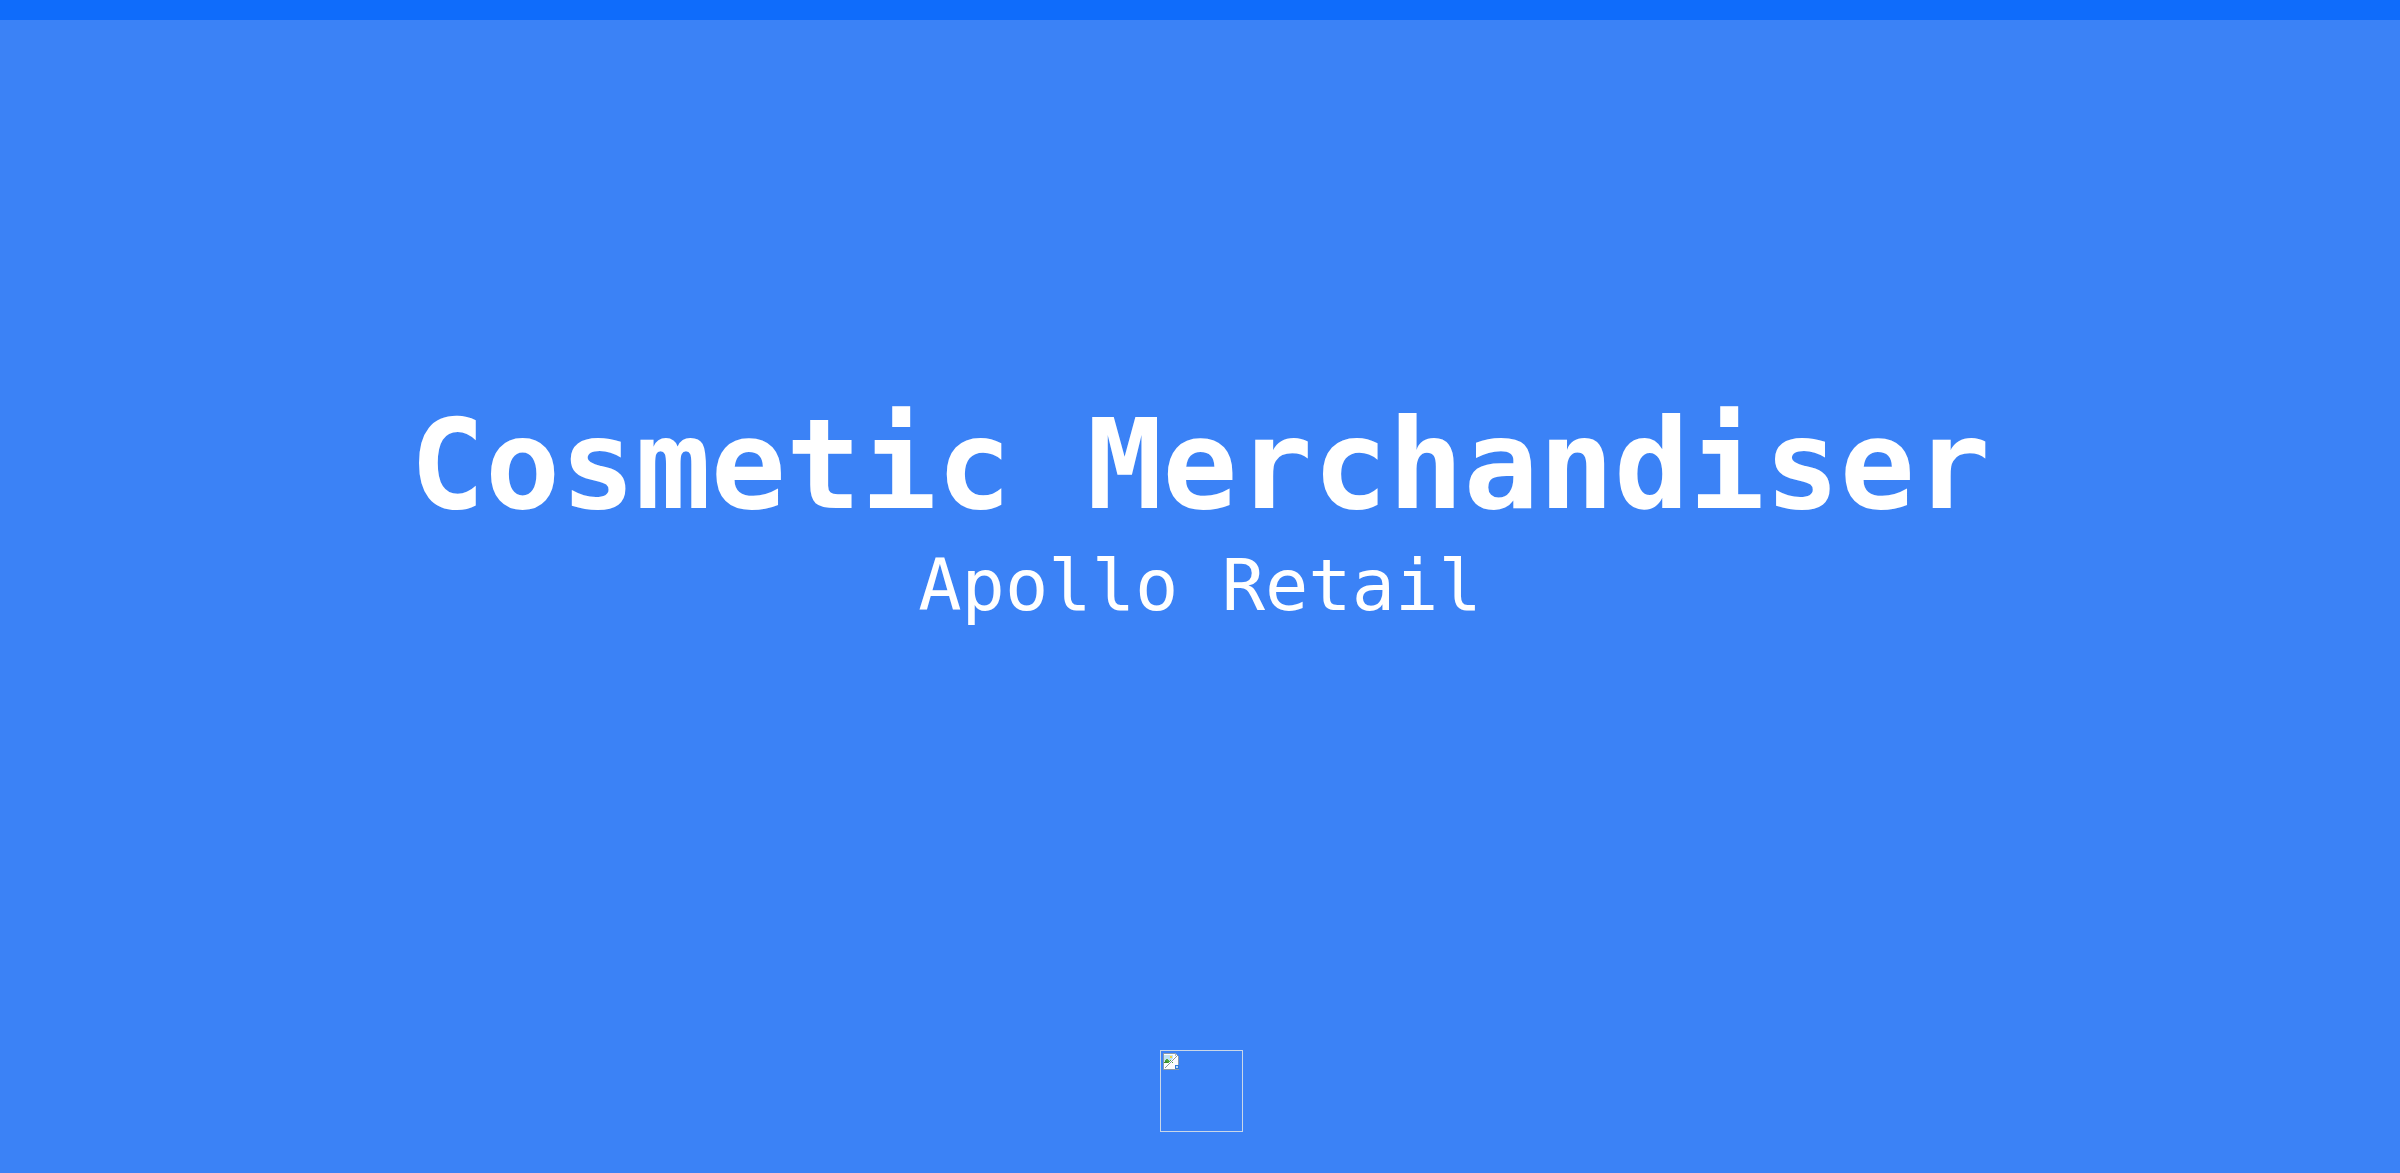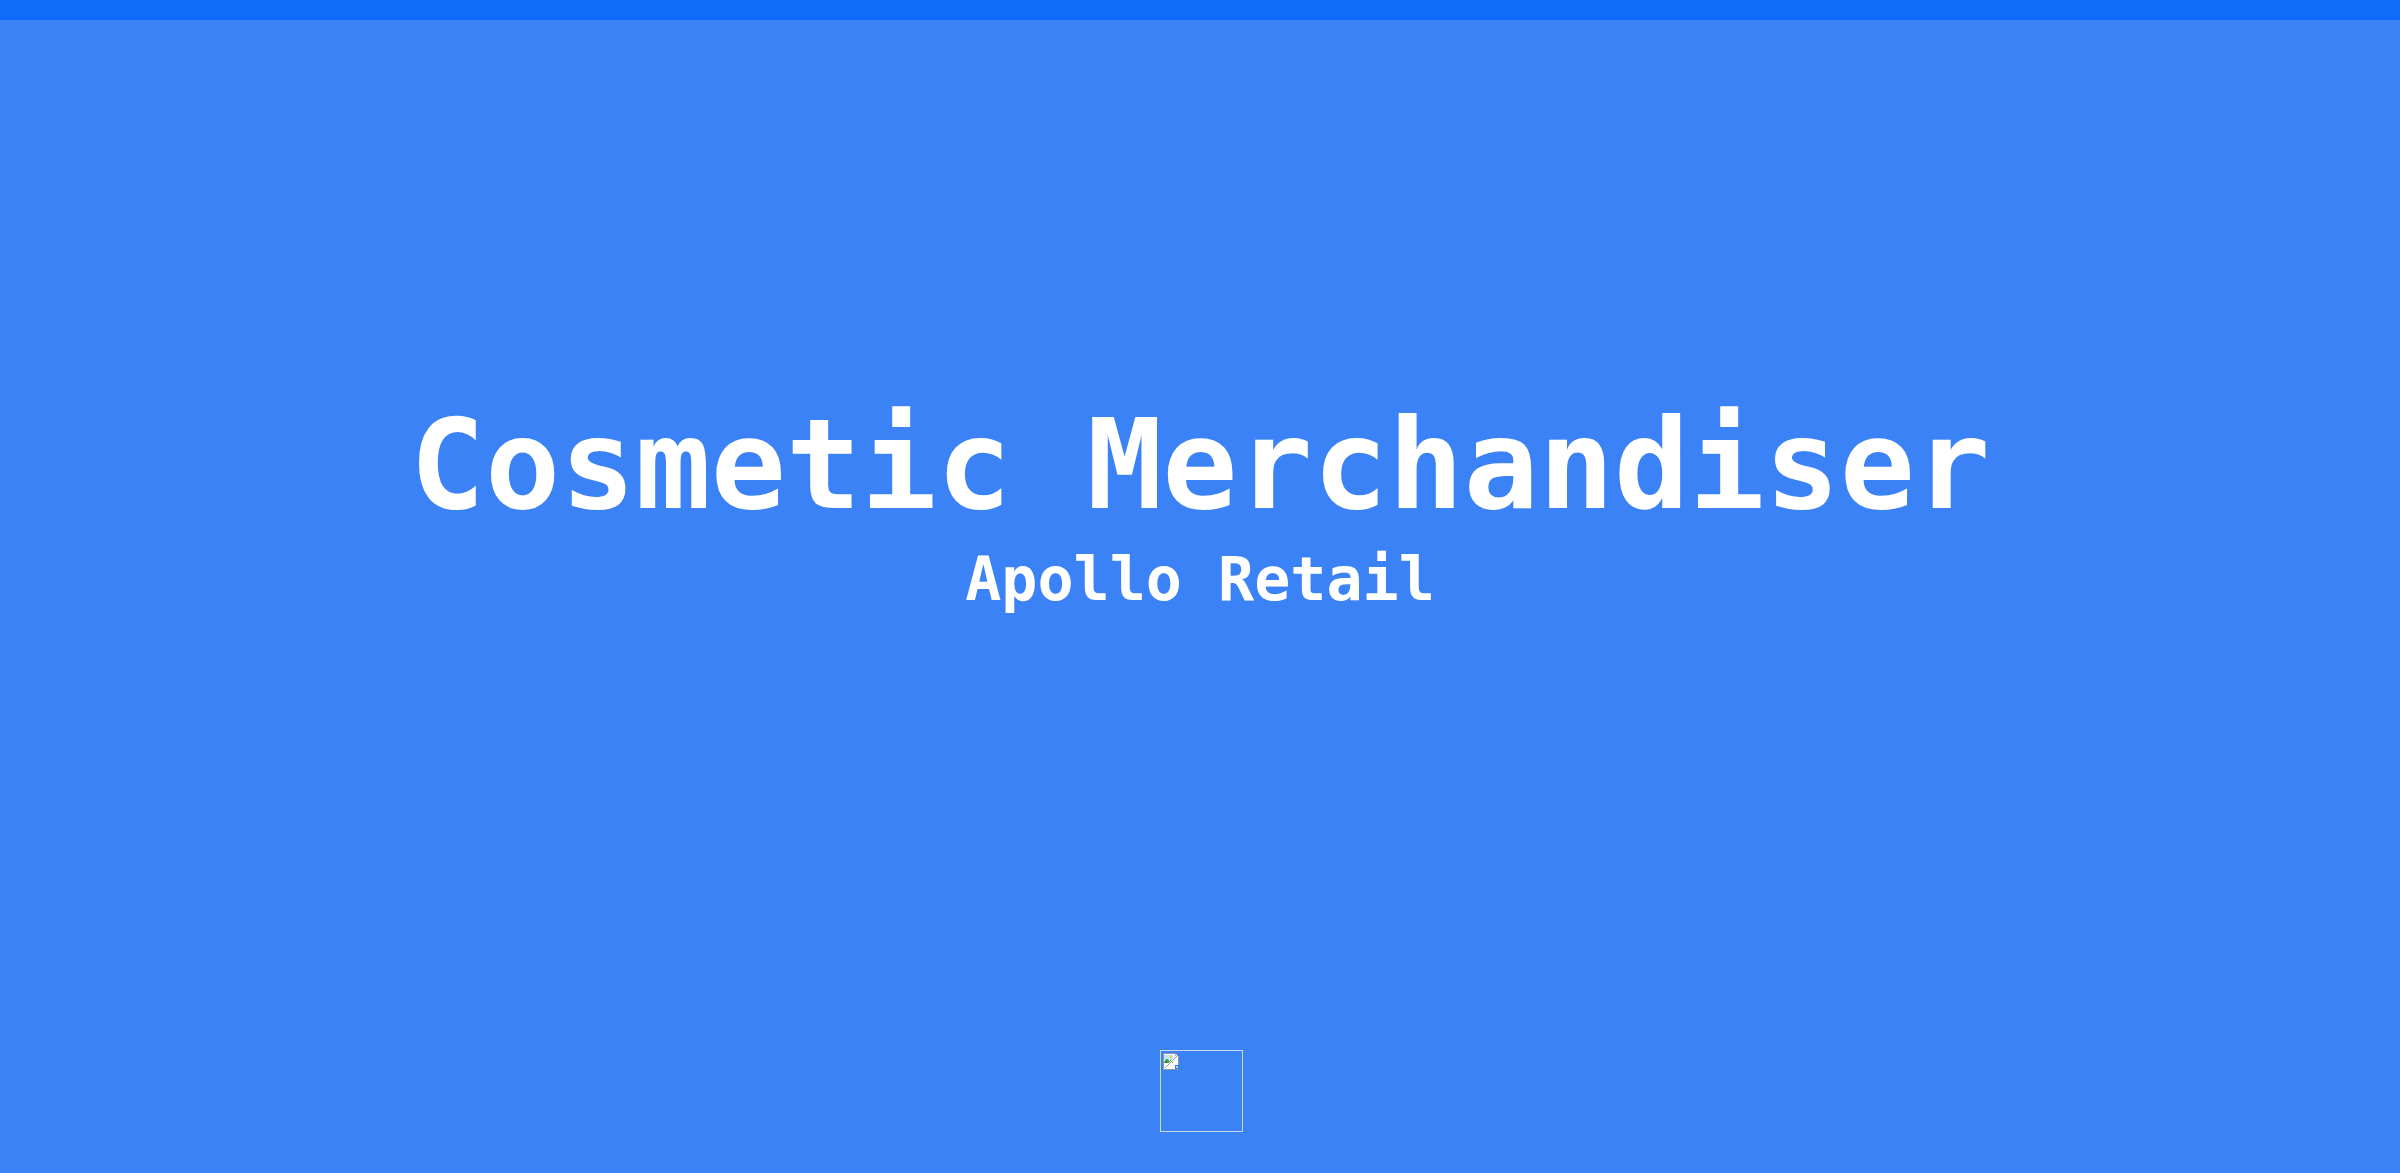--- a/index.html
+++ b/index.html
@@ -49,22 +49,22 @@
     line-height: 1.0;
     letter-spacing: 0;
     color: #FFFFFF;
     white-space: nowrap;
   }
 
   .subhead {
     margin: 0;
     padding-top: 22px;
     font-family: "DejaVu Sans Mono", "Liberation Mono", monospace;
-    font-size: 60px;
-    font-weight: 700;
+    font-size: 72px;
+    font-weight: 400;
     line-height: 1.0;
     letter-spacing: 0;
     color: #FFFFFF;
     white-space: nowrap;
     text-align: center;
   }
 
   
   .media-slot {
     position: absolute;

